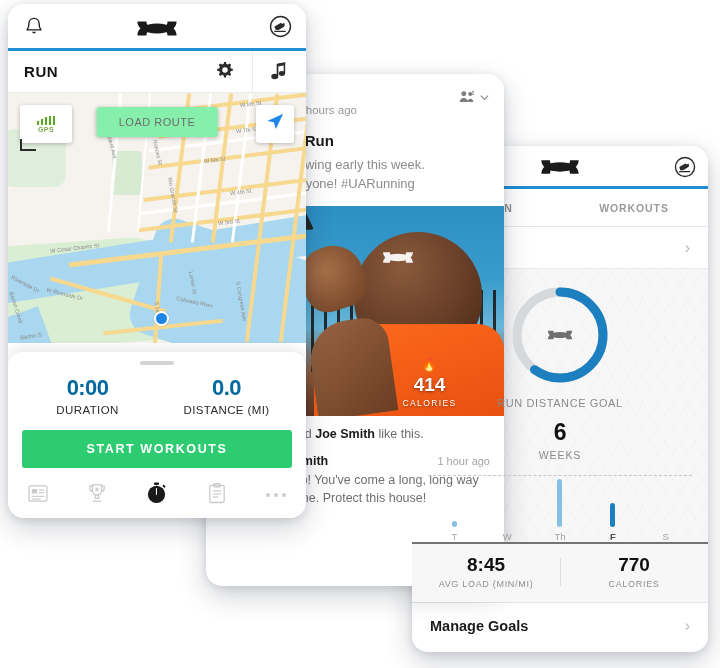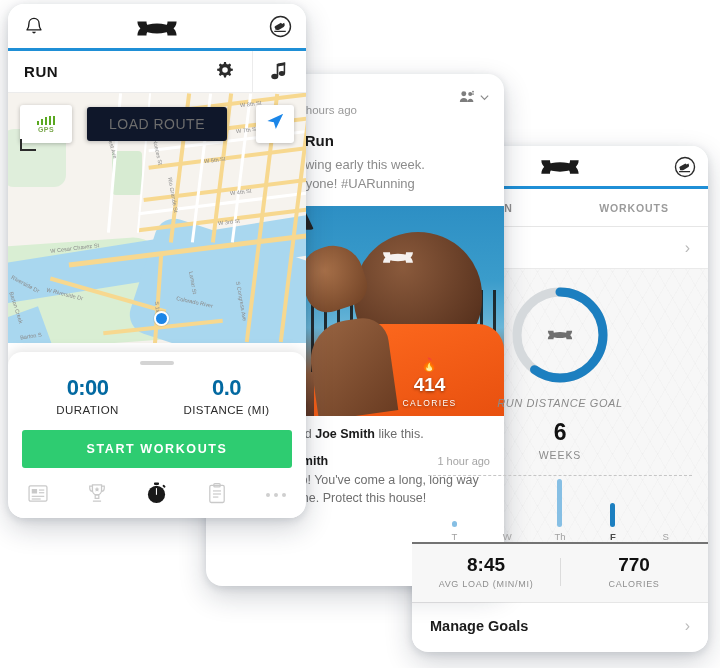--- a/index.html
+++ b/index.html
@@ -57,21 +57,21 @@
   }
   .ring-wrap { display:flex; justify-content:center; position:relative; z-index:1;}
   .ring { position: relative; width: 104px; height: 104px; }
   .ring svg { display:block; }
   .ring .ua-mini {
     position:absolute; left:50%; top:50%; transform:translate(-50%,-50%);
     width: 26px; height:14px;
   }
   .goal-label {
     text-align:center; font-size:11px; letter-spacing:.6px; color:#8a8a8a;
-    margin-top: 10px; position:relative; z-index:1;font-style:italic;
+    margin-top: 10px; position:relative; z-index:1;
   }
   .goal-stats {
     display:flex; margin-top: 10px; position:relative; z-index:1;
   }
   .goal-stat { flex:1; text-align:center; position:relative; }
   .goal-stat + .goal-stat::before{
     content:""; position:absolute; left:0; top:6px; bottom:10px; width:1px; background:#d8d8d8;
   }
   .goal-stat .num { font-size: 23px; font-weight:800; color:#121212; letter-spacing:-.3px; }
   .goal-stat .cap { font-size: 10.5px; letter-spacing:.9px; color:#8a8a8a; margin-top:3px; }
@@ -223,22 +223,22 @@
     border-radius: 3px; box-shadow:0 1px 4px rgba(0,0,0,.25);
     display:flex; flex-direction:column; align-items:center; justify-content:center; gap:1px;
   }
   .gps-bars { display:flex; gap:1.5px; align-items:flex-end; height:9px;}
   .gps-bars i { width:2.5px; background:#5aa820; display:block;}
   .gps-txt { font-size:7px; color:#7aa84c; font-weight:700; letter-spacing:.4px;}
   .gps-corner { position:absolute; left:12px; top:46px; width:16px; height:12px;
      border-left:2.5px solid #2b2b2b; border-bottom:2.5px solid #2b2b2b;}
   .load-route {
     position:absolute; left:50%; top: 14px; transform:translateX(-50%);
-    background:#0f172a; padding: 9px 22px; border-radius:3px; box-shadow:0 1px 4px rgba(0,0,0,.25);
-    font-size: 14px; letter-spacing:.5px; color:#6d6d6d; font-weight:500;
+    background:#86efac; padding: 9px 22px; border-radius:3px; box-shadow:0 1px 4px rgba(0,0,0,.25);
+    font-size: 11px; letter-spacing:.5px; color:#6d6d6d; font-weight:500;
   }
   .locate-btn {
     position:absolute; right: 12px; top: 12px; width: 38px; height: 38px; background:#fff;
     border-radius:3px; box-shadow:0 1px 4px rgba(0,0,0,.25);
     display:flex; align-items:center; justify-content:center;
   }
   .me-dot {
     position:absolute; left: 146px; top: 218px; width: 15px; height:15px; border-radius:50%;
     background:#1b86e8; border: 2px solid #fff; box-shadow:0 0 0 1px rgba(0,0,0,.07);
   }

